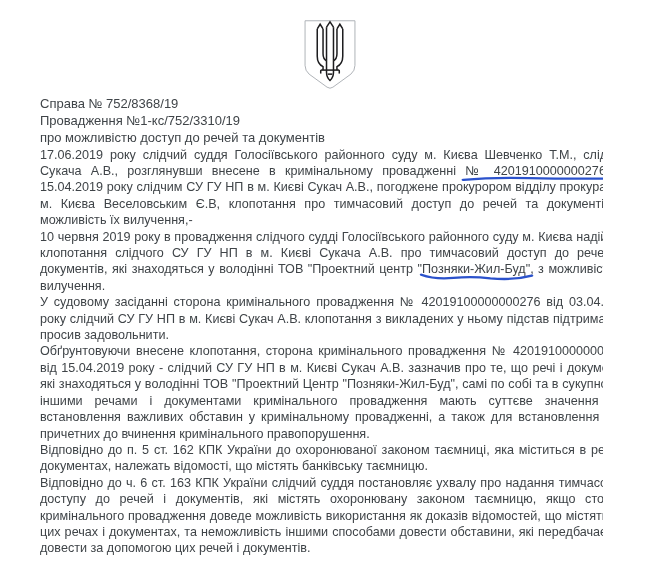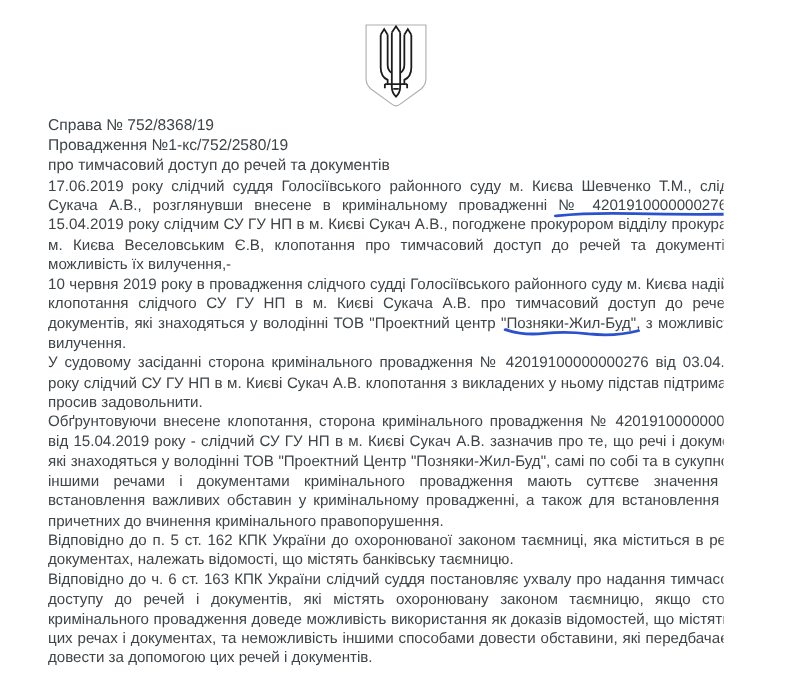--- a/index.html
+++ b/index.html
@@ -73,22 +73,22 @@
         <path d="M34,88 V94"></path>
         <path d="M66,88 V94"></path>
         <path d="M44,72 V92 Q44,100 50,106 Q56,100 56,92 V72"></path>
         <path d="M46,95 H54"></path>
       </g>
     </svg>
   </div>
 
   <div class="content">
     <div class="hline">Справа № 752/8368/19</div>
-    <div class="hline">Провадження №1-кс/752/2580/19</div>
-    <div class="hline">про тимчасовий доступ до речей та документів</div>
+    <div class="hline">Провадження №1-кс/752/3310/19</div>
+    <div class="hline">про можливістю доступ до речей та документів</div>
     <div class="body">
         <p class="para"><span>17.06.2019 року слідчий суддя Голосіївського районного суду м. Києва Шевченко Т.М., слідчого Сукача А.В., розглянувши внесене в кримінальному провадженні </span><span class="pen-underline">№  4201910000000276<svg viewBox="0 0 100 10" preserveAspectRatio="none" class="pen-stroke">
               <path d="M1,6.5 Q20,3.5 45,4.5 Q72,5.5 99,5" fill="none" stroke="#2b52cc" stroke-width="2.6" stroke-linecap="round"></path>
             </svg></span><span> від 15.04.2019 року слідчим СУ ГУ НП в м. Києві Сукач А.В., погоджене прокурором відділу прокуратури м. Києва Веселовським Є.В, клопотання про тимчасовий доступ до речей та документів та можливість їх вилучення,-</span></p>
         <p class="para"><span>10 червня 2019 року в провадження слідчого судді Голосіївського районного суду м. Києва надійшло клопотання слідчого СУ ГУ НП в м. Києві Сукача А.В. про тимчасовий доступ до речей та документів, які знаходяться у володінні ТОВ "Проектний центр "</span><span class="pen-underline">Позняки-Жил-Буд"<svg viewBox="0 0 100 10" preserveAspectRatio="none" class="pen-stroke">
               <path d="M2,3 Q14,8.5 30,6.5 Q46,4.5 62,7 Q82,9.5 98,4" fill="none" stroke="#2b52cc" stroke-width="2.6" stroke-linecap="round"></path>
             </svg></span><span>, з можливістю їх вилучення.</span></p>
         <p class="para"><span>У судовому засіданні сторона кримінального провадження №   42019100000000276 від 03.04.2019 року слідчий СУ ГУ НП в м. Києві Сукач А.В. клопотання з викладених у ньому підстав підтримав, та просив задовольнити.</span></p>
         <p class="para"><span>Обґрунтовуючи внесене клопотання, сторона кримінального провадження № 42019100000000276 від 15.04.2019 року - слідчий СУ ГУ НП в м. Києві Сукач А.В. зазначив про те, що речі і документи, які знаходяться у володінні ТОВ "Проектний Центр "Позняки-Жил-Буд", самі по собі та в сукупності з іншими речами і документами кримінального провадження мають суттєве значення для встановлення важливих обставин у кримінальному провадженні, а також для встановлення осіб, причетних до вчинення кримінального правопорушення.</span></p>
         <p class="para"><span>Відповідно до п. 5 ст. 162 КПК України до охоронюваної законом таємниці, яка міститься в речах і документах, належать відомості, що містять банківську таємницю.</span></p>

